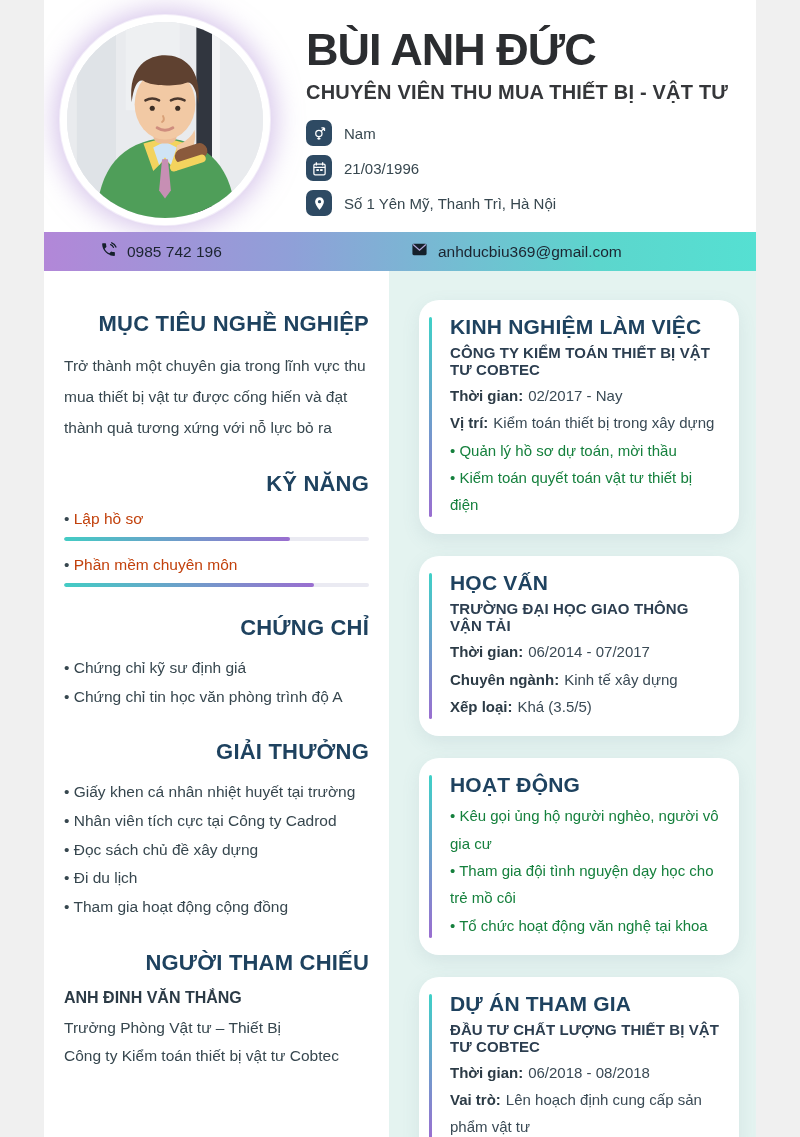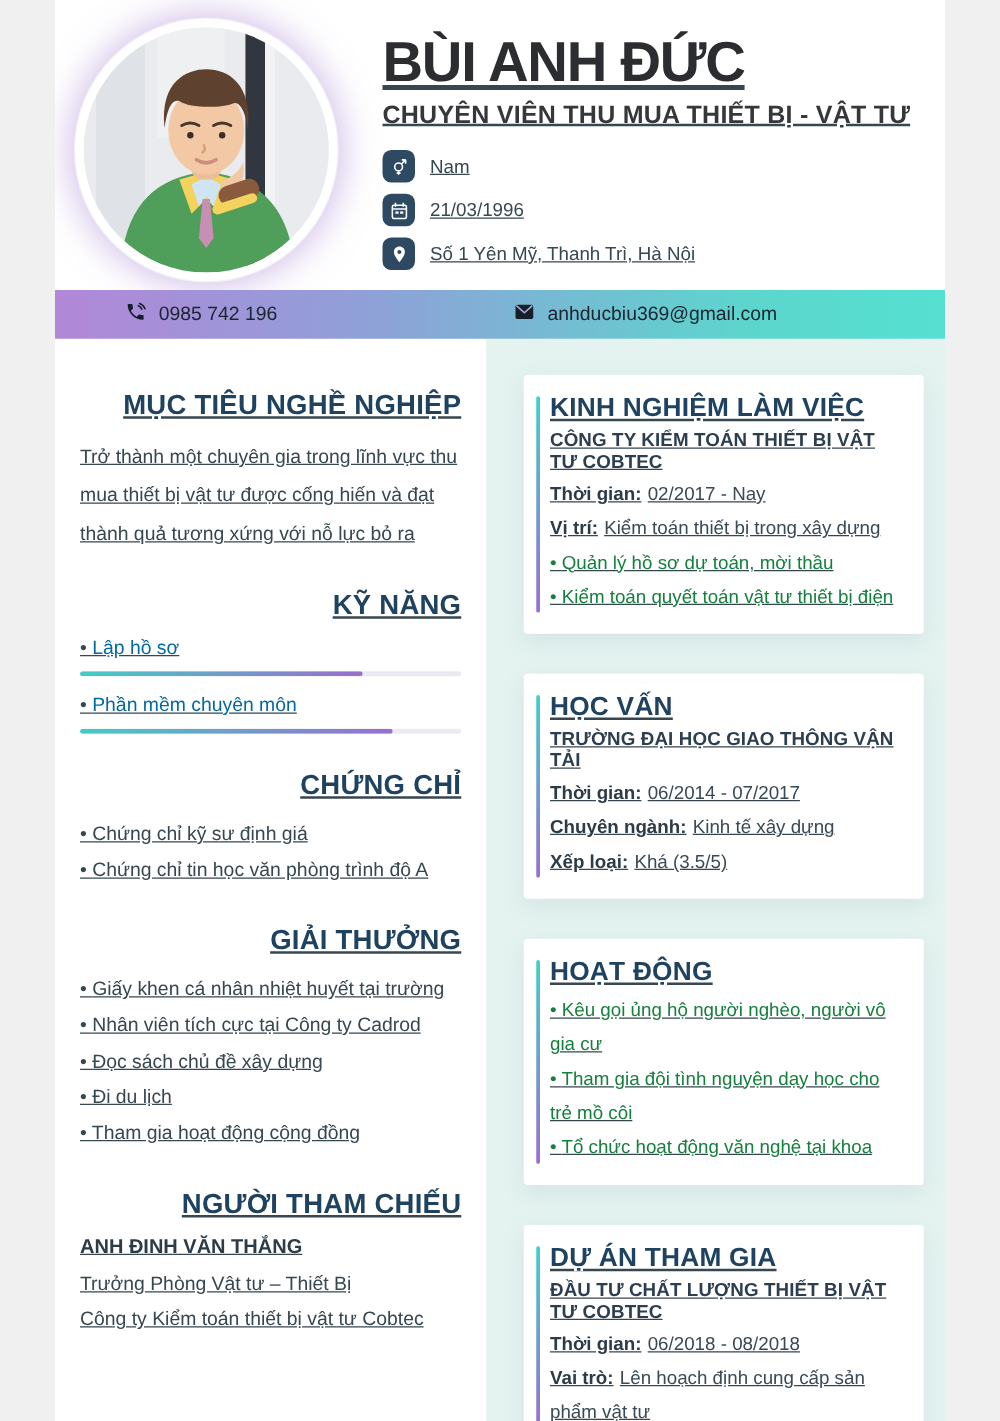--- a/index.html
+++ b/index.html
@@ -1,19 +1,19 @@
 <!DOCTYPE html>
 <html><head>
 <meta charset="utf-8">
 <style>
   html,body{margin:0;padding:0;background:#f0f0f0;}
   .page{
     width:712px;height:1137px;margin:0 auto;background:#ffffff;
     font-family:"Liberation Sans","DejaVu Sans",sans-serif;
-    color:#37474f;overflow:hidden;position:relative;text-decoration:underline;
+    color:#37474f;overflow:hidden;position:relative;
   }
   
   .header{height:232px;background:#fff;display:flex;}
   .photo-wrap{
     width:196px;height:196px;border-radius:50%;overflow:hidden;flex:0 0 auto;
     border:7px solid #fff;margin:15px 0 0 16px;
     box-shadow:0 0 0 1px #f3eef9, 0 0 26px 6px rgba(176,141,216,.50);
     background:#e9ebee;
   }
   .photo-wrap svg{display:block;width:100%;height:100%;}
@@ -39,33 +39,33 @@
   .contact-email{left:367px;}
   
   .columns{display:flex;height:866px;}
   .col-left{width:345px;flex:0 0 auto;background:#fff;padding:40px 20px 0 20px;box-sizing:border-box;}
   .col-right{flex:1;background:#e4f3f0;padding:29px 17px 20px 30px;box-sizing:border-box;}
   
   .section-h{font-size:22px;font-weight:bold;color:#1e425f;text-align:right;margin:28px 0 13px;letter-spacing:.2px;}
   .section-h.first{margin-top:0;}
   .objective-text{font-size:15.5px;line-height:2.0;color:#37474f;margin:0;}
   .skill{margin-bottom:15px;}
-  .skill-label{font-size:15.5px;color:#0369a1;margin-bottom:9px;}
+  .skill-label{font-size:15.5px;color:#c2410c;margin-bottom:9px;}
   .skill-label::before,.plain-list li::before{content:"• ";color:#37474f;}
   .bar-track{height:4px;background:#eaeaf2;border-radius:3px;overflow:hidden;}
   .bar-fill{height:100%;border-radius:3px;background:linear-gradient(90deg,#43ccc4,#9a6ed0);}
   .plain-list{list-style:none;margin:0;padding:0;}
   .plain-list li{font-size:15.5px;color:#37474f;line-height:1.85;}
   .ref-name{font-size:16px;font-weight:bold;color:#2c3b46;margin:0 0 7px;}
   .ref-line{font-size:15.5px;color:#37474f;line-height:1.85;margin:0;}
   .lbl{font-weight:bold;color:#2c3b46;margin-right:5px;}
   
   .card{
-    background:#fff;border-radius:3px;margin-bottom:32px;position:relative;
-    padding:15px 20px 16px 21px;box-shadow:0 6px 18px rgba(96,130,150,.12);
+    background:#fff;border-radius:20px;margin-bottom:22px;position:relative;
+    padding:15px 20px 16px 31px;box-shadow:0 6px 18px rgba(96,130,150,.12);
   }
   .card::before{
     content:"";position:absolute;left:10px;top:17px;bottom:17px;width:3px;border-radius:2px;
     background:linear-gradient(180deg,#3fd0c7,#9a6ed0);
   }
   .card-h{font-size:21px;font-weight:bold;color:#1e425f;margin:0 0 5px;letter-spacing:.2px;}
   .card-sub{font-size:15px;font-weight:bold;color:#2c3e50;margin:0 0 4px;letter-spacing:.1px;}
   .card-row{font-size:15px;color:#3a4a55;line-height:1.82;margin:0;}
   .card-list{list-style:none;margin:0;padding:0;}
   .card-list li{font-size:15px;color:#15803d;line-height:1.82;}

